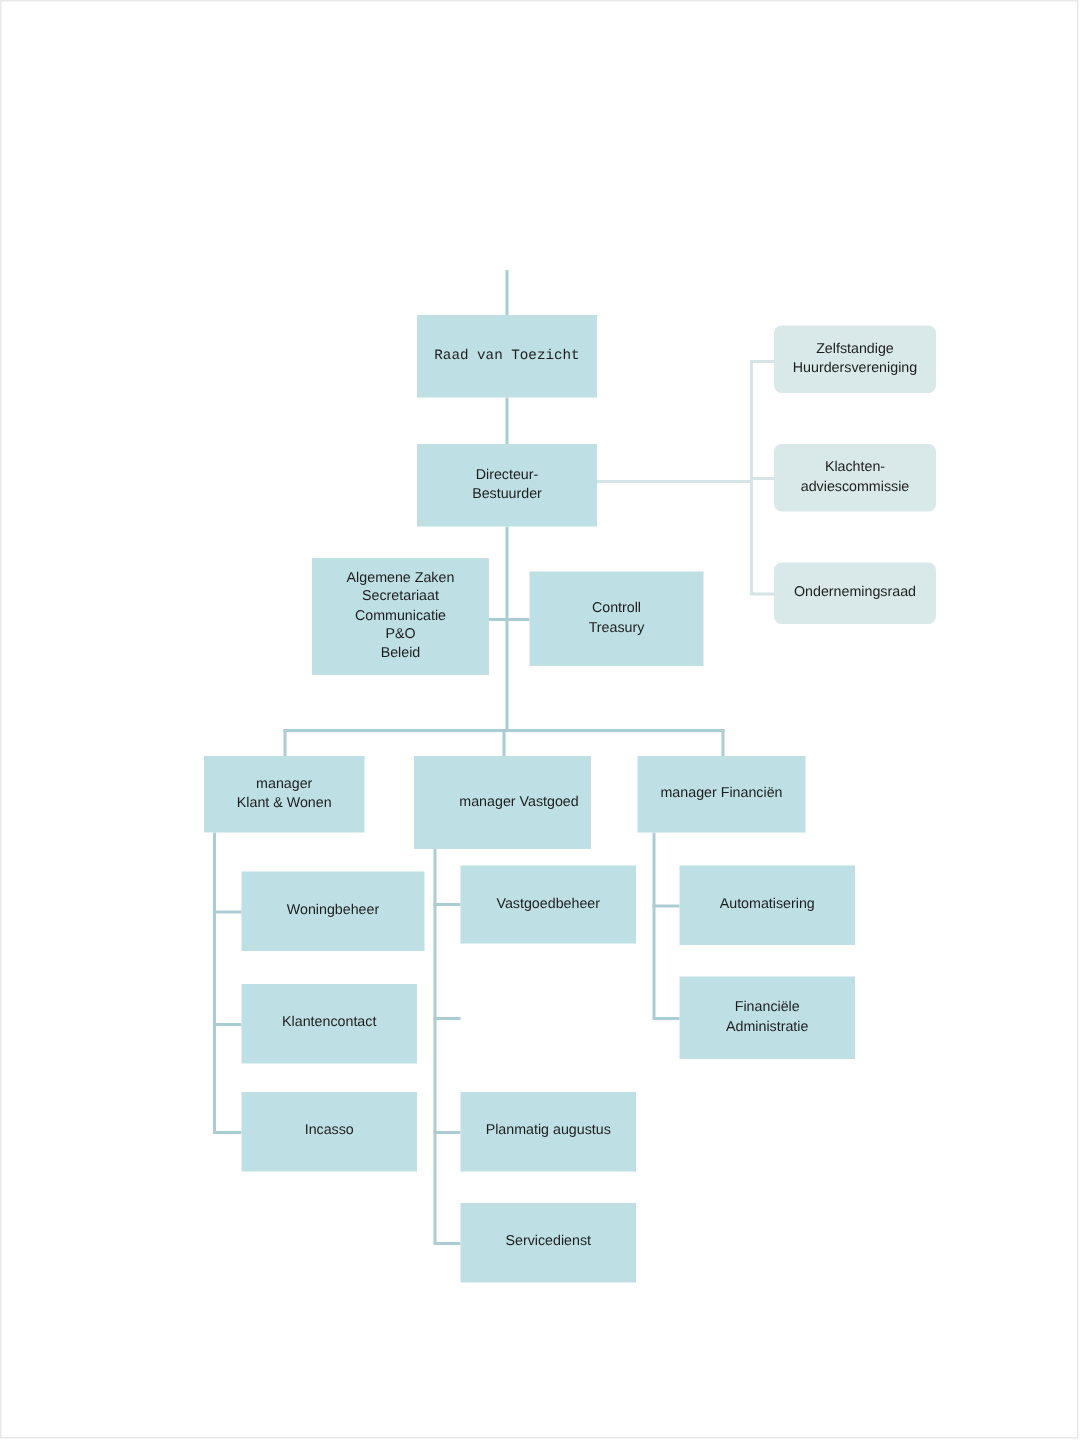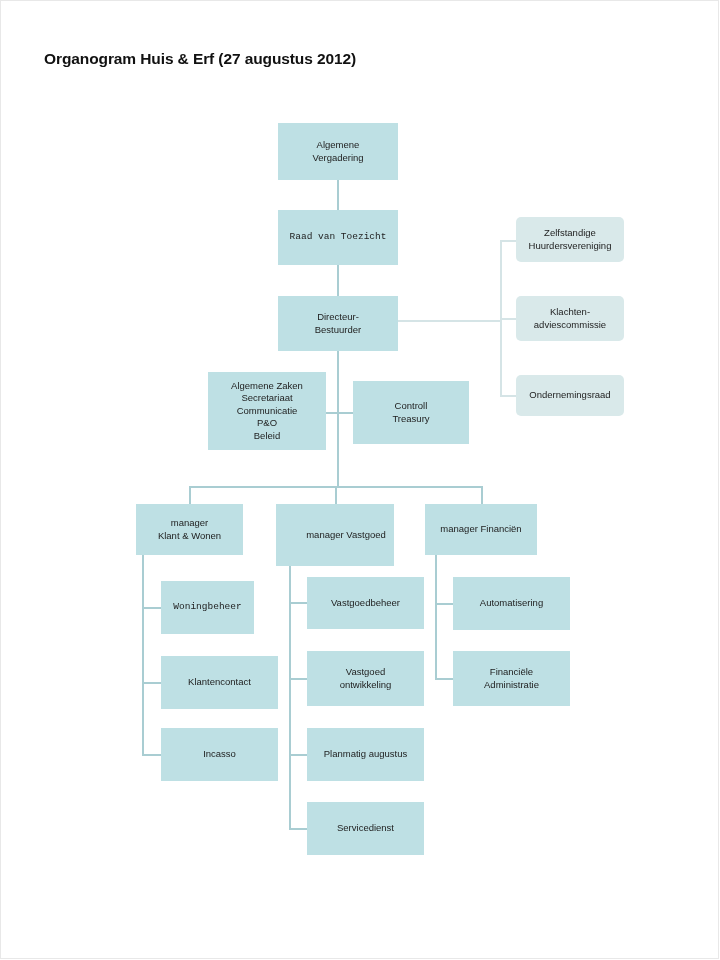--- a/index.html
+++ b/index.html
@@ -67,21 +67,20 @@
   .conn.h { height: 2px; }
   .conn.hair { background: #d5e4e6; }
 </style>
 </head>
 <body>
 
 <div id="page">
 
   <div id="page-border"></div>
 
-  <div id="title">Organogram Huis &amp; Erf (27 augustus 2012)</div>
 
   <div class="conn v" style="left:337px; top:180px; height:30px;"></div>
 
   <div class="conn v" style="left:337px; top:265px; height:31px;"></div>
 
   <div class="conn v" style="left:337px; top:351px; height:136px;"></div>
 
   <div class="conn h" style="left:326px; top:412px; width:27px;"></div>
 
   <div class="conn v hair" style="left:500px; top:240px; height:156px;"></div>
@@ -105,24 +104,20 @@
   <div class="conn v" style="left:289px; top:555px; height:273px;"></div>
   <div class="conn h" style="left:289px; top:602px; width:18px;"></div>
   <div class="conn h" style="left:289px; top:678px; width:18px;"></div>
   <div class="conn h" style="left:289px; top:754px; width:18px;"></div>
   <div class="conn h" style="left:289px; top:828px; width:18px;"></div>
 
   <div class="conn v" style="left:435px; top:555px; height:124px;"></div>
   <div class="conn h" style="left:435px; top:603px; width:18px;"></div>
   <div class="conn h" style="left:435px; top:678px; width:18px;"></div>
 
-  <div class="node" style="left:278px; top:123px; width:120px; height:57px;">
-    <span class="lbl">Algemene
-Vergadering</span>
-  </div>
 
   <div class="node" style="left:278px; top:210px; width:120px; height:55px;font-family:Liberation Mono, monospace;">
     <span class="lbl">Raad van Toezicht</span>
   </div>
 
   <div class="node" style="left:278px; top:296px; width:120px; height:55px;">
     <span class="lbl">Directeur-
 Bestuurder</span>
   </div>
 
@@ -159,40 +154,36 @@
   </div>
 
   <div class="node" style="left:276px; top:504px; width:118px; height:62px;padding-left:26px;">
     <span class="lbl">manager Vastgoed</span>
   </div>
 
   <div class="node" style="left:425px; top:504px; width:112px; height:51px;">
     <span class="lbl">manager Financiën</span>
   </div>
 
-  <div class="node" style="left:161px; top:581px; width:93px; height:53px;font-family:Liberation Mono, monospace;">
+  <div class="node" style="left:161px; top:581px; width:122px; height:53px;">
     <span class="lbl">Woningbeheer</span>
   </div>
 
   <div class="node" style="left:161px; top:656px; width:117px; height:53px;">
     <span class="lbl">Klantencontact</span>
   </div>
 
   <div class="node" style="left:161px; top:728px; width:117px; height:53px;">
     <span class="lbl">Incasso</span>
   </div>
 
   <div class="node" style="left:307px; top:577px; width:117px; height:52px;">
     <span class="lbl">Vastgoedbeheer</span>
   </div>
 
-  <div class="node" style="left:307px; top:651px; width:117px; height:55px;">
-    <span class="lbl">Vastgoed
-ontwikkeling</span>
-  </div>
 
   <div class="node" style="left:307px; top:728px; width:117px; height:53px;">
     <span class="lbl">Planmatig augustus</span>
   </div>
 
   <div class="node" style="left:307px; top:802px; width:117px; height:53px;">
     <span class="lbl">Servicedienst</span>
   </div>
 
   <div class="node" style="left:453px; top:577px; width:117px; height:53px;">

